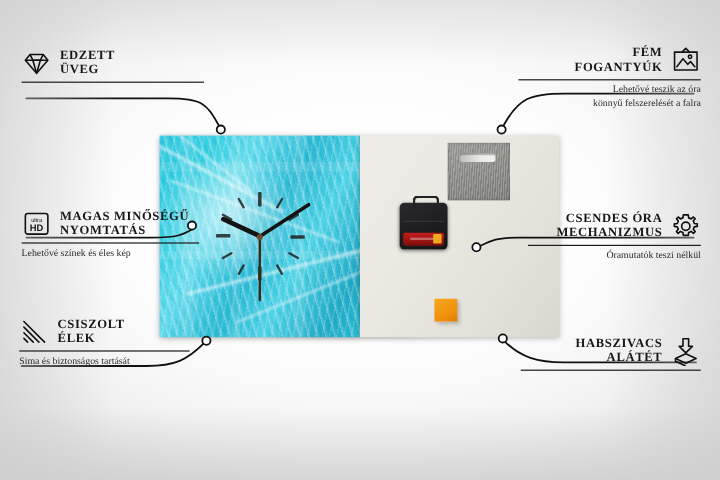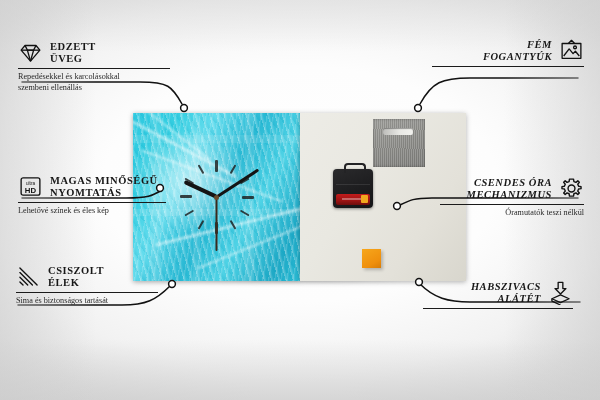--- a/index.html
+++ b/index.html
@@ -107,21 +107,21 @@
     white-space:pre-line;
   }
   .co-rule{height:1.4px;background:#1b1b1b;margin:3px 0 3px;}
   .co-sub{
     font-family:"Liberation Serif", serif;
     font-size:8.2px;line-height:10.3px;color:#2a2a2a;white-space:pre-line;
   }
   .left .co-head{justify-content:flex-start;}
   .left .co-title{text-align:left;}
   .left .co-sub{text-align:left;}
-  .right .co-head{justify-content:flex-end;font-style:italic;}
+  .right .co-head{justify-content:flex-end;}
   .right .co-title{text-align:right;}
   .right .co-sub{text-align:right;}
 
   .ico{width:25px;height:25px;flex:0 0 25px;display:block;}
   .ico svg{display:block;width:25px;height:25px;}
 
   
   #wires{position:absolute;inset:0;z-index:4;pointer-events:none;}
 </style>
 </head>
@@ -232,22 +232,20 @@
               <path d="M9 7 L12 13 L16 27"></path>
               <path d="M23 7 L20 13 L16 27"></path>
               <path d="M12 13 H20"></path>
         </g>
           </svg>
       </span>
       <span class="co-title">EDZETT
 ÜVEG</span>
     </div>
     <div class="co-rule"></div>
-    <div class="co-sub">Repedésekkel és karcolásokkal
-szembeni ellenállás</div>
   </div>
 
   <div class="callout left" style="left:18px;top:174px;width:148px;">
     <div class="co-head">
       <span class="ico">
         <svg viewBox="0 0 32 32">
           <rect x="4" y="5" width="24" height="22" rx="2.5" fill="none" stroke="#111" stroke-width="1.7"></rect>
           <text x="16" y="14" font-family="Liberation Sans, sans-serif" font-size="6" text-anchor="middle" fill="#111">ultra</text>
           <text x="16" y="24" font-family="Liberation Sans, sans-serif" font-size="10" font-weight="bold" text-anchor="middle" fill="#111">HD</text>
         </svg>
@@ -287,40 +285,42 @@
             <g fill="none" stroke="#111" stroke-width="1.7" stroke-linejoin="round">
           <path d="M12 7 L16 3 L20 7"></path>
           <rect x="4" y="7" width="24" height="19"></rect>
           <path d="M6 23 L13 14 L18 20 L21 17 L26 23"></path>
           <circle cx="20.5" cy="12" r="1.8"></circle>
         </g>
           </svg>
       </span>
     </div>
     <div class="co-rule"></div>
+    <div class="co-sub">Lehetővé teszik az óra
+könnyű felszerelését a falra</div>
   </div>
 
   <div class="callout right" style="left:440px;top:176px;width:144px;">
     <div class="co-head">
       <span class="co-title">CSENDES ÓRA
 MECHANIZMUS</span>
       <span class="ico">
         <svg viewBox="0 0 32 32">
             <g fill="none" stroke="#111" stroke-width="1.8" stroke-linejoin="round">
           <path d="M16 4 l2.6 0 .5 3.1 2.6 1.1 2.4-2 1.9 1.9 -2 2.4 1.1 2.6 3.1 .5 0 2.6 -3.1 .5 -1.1 2.6 2 2.4 -1.9 1.9 -2.4-2 -2.6 1.1 -.5 3.1 -2.6 0 -2.6 0 -.5-3.1 -2.6-1.1 -2.4 2 -1.9-1.9 2-2.4 -1.1-2.6 -3.1-.5 0-2.6 3.1-.5 1.1-2.6 -2-2.4 1.9-1.9 2.4 2 2.6-1.1 .5-3.1 z"></path>
           <circle cx="16" cy="16" r="4.4"></circle>
         </g>
           </svg>
       </span>
     </div>
     <div class="co-rule"></div>
     <div class="co-sub">Óramutatók teszi nélkül</div>
   </div>
 
-  <div class="callout right" style="left:423px;top:280px;width:150px;">
+  <div class="callout right" style="left:434px;top:280px;width:150px;">
     <div class="co-head">
       <span class="co-title">HABSZIVACS
 ALÁTÉT</span>
       <span class="ico">
         <svg viewBox="0 0 32 32">
             <g fill="none" stroke="#111" stroke-width="1.7" stroke-linejoin="round">
           <path d="M13 3 h6 v8 h4 l-7 7 -7-7 h4 z"></path>
           <path d="M16 19 L5 24 L16 29 L27 24 Z"></path>
           <path d="M5 24 v3 L16 32"></path>
         </g>

